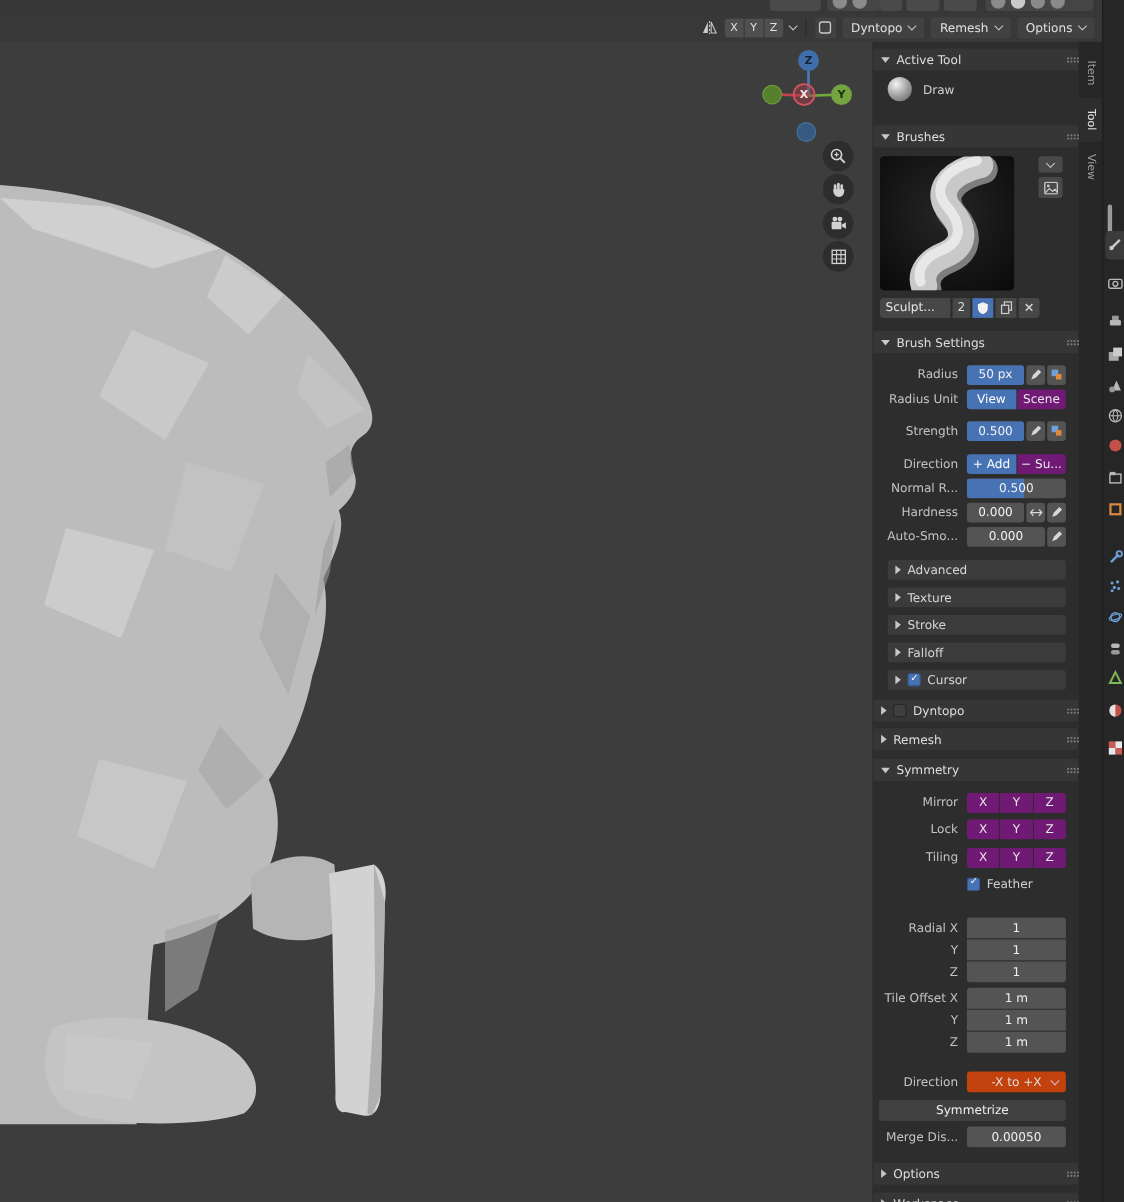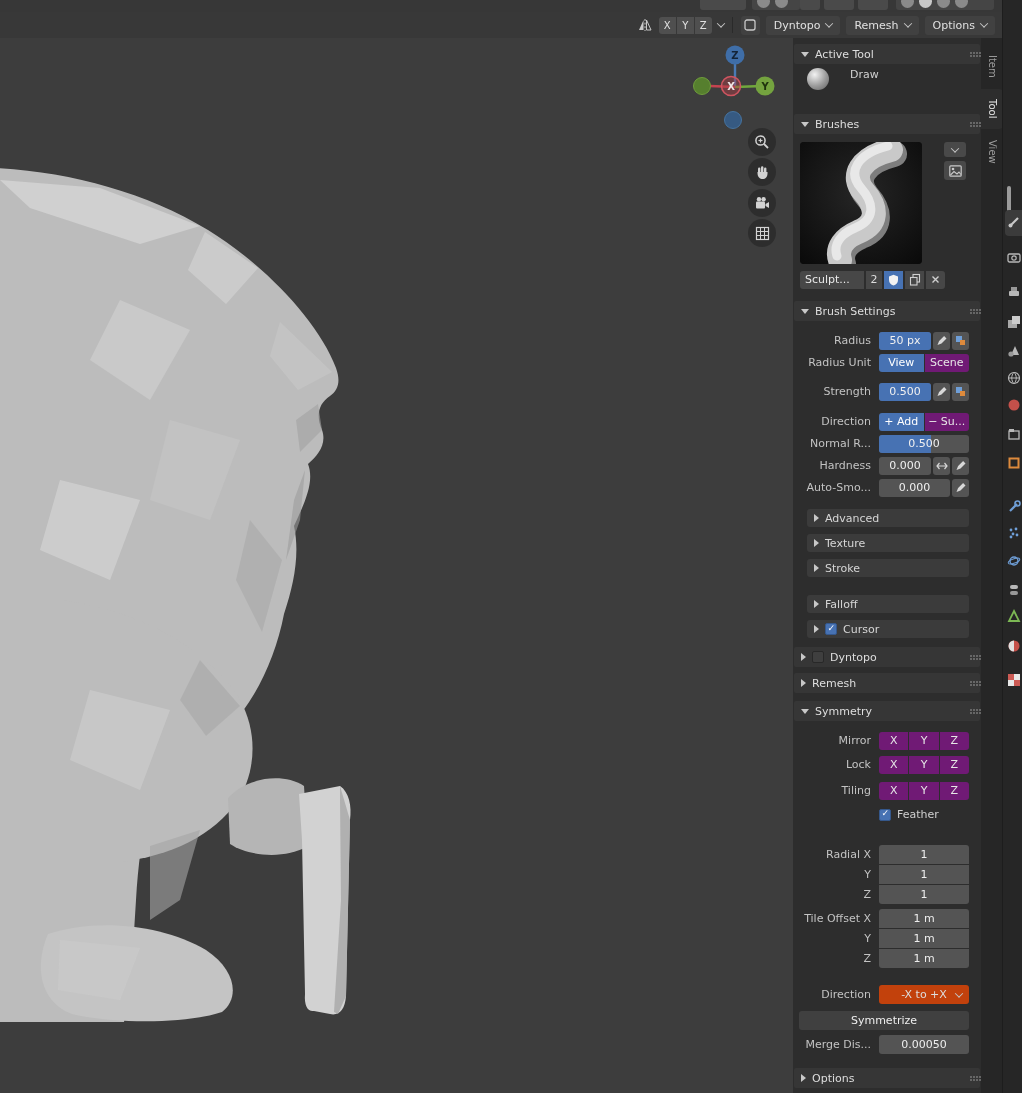--- a/index.html
+++ b/index.html
@@ -47,21 +47,21 @@
   .subp{display:flex;align-items:center;gap:6px;height:18px;background:#3b3b3b;border-radius:3px;margin:0 12px 0 14px;padding:0 7px;color:#d6d6d6}
   .chk{width:12px;height:12px;border-radius:2px;background:#3f3f3f;border:1px solid #282828;box-sizing:border-box;flex:none;position:relative}
   .chk.on{background:#4772b3;border-color:#35588c}
   .chk.on::after{content:"✓";position:absolute;left:1.5px;top:-1.5px;color:#fff;font-size:9px}
   .valfield{flex:1;height:19px;background:#545454;color:#eee;text-align:center;line-height:19px}
   .r-all{border-radius:3px}.r-top{border-radius:3px 3px 0 0}.r-mid{border-radius:0}.r-bot{border-radius:0 0 3px 3px}
   .dropdown{position:relative;flex:1;height:19px;background:#c2410c;border-radius:3px;color:#ddd;text-align:center;line-height:19px}
   .dropdown .chev{position:absolute;right:7px;top:7px}
   .widebtn{height:19px;background:#404040;border-radius:3px;color:#eee;display:flex;align-items:center;justify-content:center;margin:0 12px 0 6px}
   
-  .tool-row{display:flex;align-items:flex-start;gap:21px;height:26px;margin:4px 0 0 14px}
+  .tool-row{display:flex;align-items:center;gap:10px;height:26px;margin:4px 0 0 14px}
   .sphere{width:22px;height:22px;border-radius:50%;background:radial-gradient(circle at 35% 30%,#f2f2f2,#9a9a9a 55%,#5f5f5f);flex:none}
   .brush-area{display:flex;margin:8px 0 0 7px;height:124px}
   .brush-thumb{width:122px;height:122px;border-radius:4px;overflow:hidden;background:#111;flex:none}
   .brush-side{display:flex;flex-direction:column;gap:4px;margin-left:22px}
   .sidebtn{width:22px;height:15px;background:#494949;border-radius:3px;display:flex;align-items:center;justify-content:center}
   .sidebtn.tall{height:19px}
   .name-row{display:flex;gap:2px;align-items:center;height:19px;margin:4px 12px 0 7px}
   .name-field{width:54px;height:18px;background:#474747;border-radius:3px 0 0 3px;color:#e8e8e8;line-height:18px;padding:0 5px;overflow:hidden;white-space:nowrap}
   .cnt{width:16px;height:18px;background:#474747;color:#ddd;text-align:center;line-height:18px}
   .sqbtn{width:19px;height:18px;background:#474747;display:flex;align-items:center;justify-content:center}
@@ -393,21 +393,21 @@
     <span>Advanced</span>
   </div>
   <div class="subp" style="margin-top:7px">
     <span class="tri-right"></span>
     <span>Texture</span>
   </div>
   <div class="subp" style="margin-top:7px">
     <span class="tri-right"></span>
     <span>Stroke</span>
   </div>
-  <div class="subp" style="margin-top:18px">
+  <div class="subp" style="margin-top:7px">
     <span class="tri-right"></span>
     <span>Falloff</span>
   </div>
   <div class="subp" style="margin-top:7px">
     <span class="tri-right"></span>
     <span class="chk on"></span>
     <span>Cursor</span>
   </div>
 
   <div class="sect" style="margin-top:9px">

